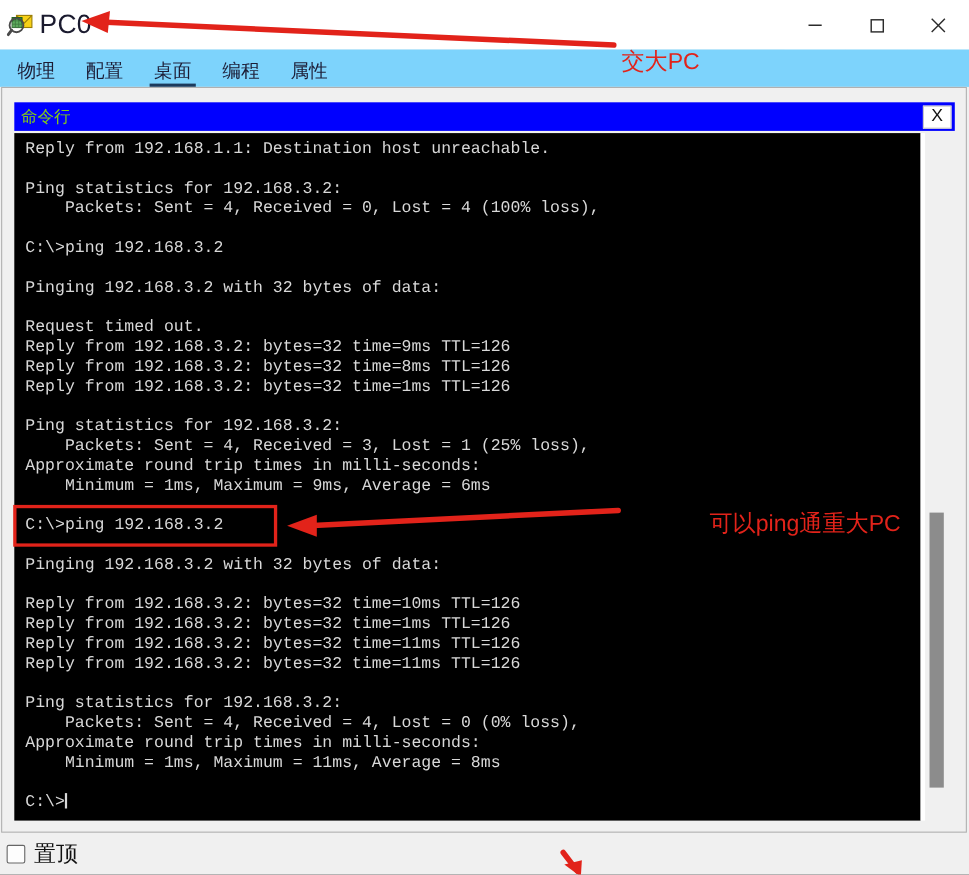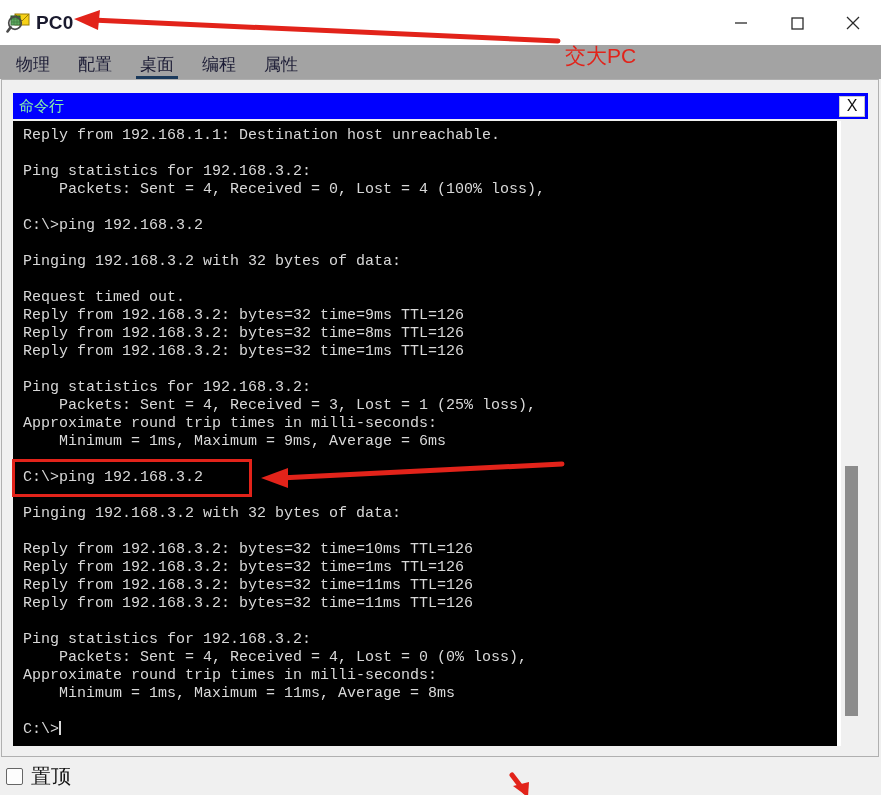--- a/index.html
+++ b/index.html
@@ -27,25 +27,24 @@
   }
   #app-icon {
     width: 26px;
     height: 26px;
     margin-left: 6px;
     margin-right: 4px;
     position: relative;
     flex: none;
   }
   #window-title {
-    font-size: 19px;
+    font-size: 24px;
     color: #1a1a2e;
     font-family: "Liberation Sans", sans-serif;
     letter-spacing: .2px;
-    font-weight: bold;
   }
   .win-btns {
     margin-left: auto;
     display: flex;
     height: 45px;
   }
   .win-btn {
     width: 56px;
     height: 45px;
     display: flex;
@@ -54,21 +53,21 @@
     background: #ffffff;
   }
   .win-btn svg { display: block; }
 
   
   #tabstrip {
     position: absolute;
     left: 0; top: 45px;
     width: 881px;
     height: 34px;
-    background: #a3a3a3;
+    background: #7dd3fc;
     display: flex;
     align-items: flex-end;
     box-sizing: border-box;
   }
   .tab {
     font-size: 17px;
     color: #1c1c35;
     padding: 0 0 6px 0;
     margin: 0 14px;
     position: relative;
@@ -109,21 +108,21 @@
     position: absolute;
     left: 0; top: 0;
     width: 855px;
     height: 26px;
     background: #0000ff;
     display: flex;
     align-items: center;
     box-sizing: border-box;
   }
   #cmd-title {
-    color: #86efac;
+    color: #84cc16;
     font-size: 15px;
     margin-left: 6px;
     font-family: "Liberation Sans", sans-serif;
   }
   #cmd-close {
     margin-left: auto;
     margin-right: 3px;
     width: 26px;
     height: 21px;
     background: #ffffff;
@@ -340,13 +339,14 @@
     </g>
 
     <g>
       <line x1="512" y1="775" x2="525" y2="792" stroke="#e2231a" stroke-width="5" stroke-linecap="round"></line>
       <polygon points="528,797 513,786 529,782" fill="#e2231a"></polygon>
     </g>
   </svg>
 
   <div id="anno-box"></div>
   <div class="anno-text" id="anno-1">交大PC</div>
+  <div class="anno-text" id="anno-2">可以ping通重大PC</div>
 </div>
 
 </body></html>

